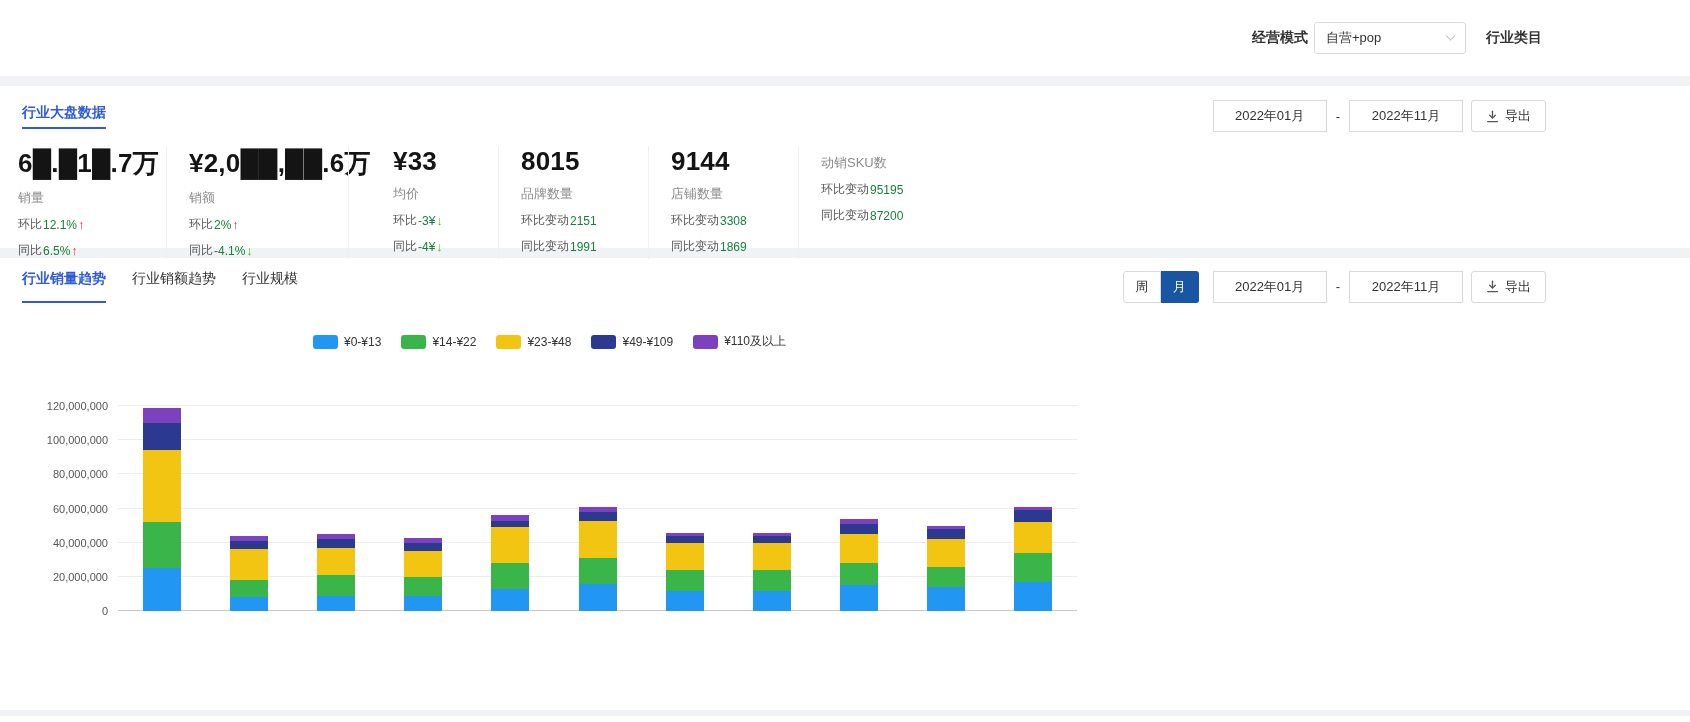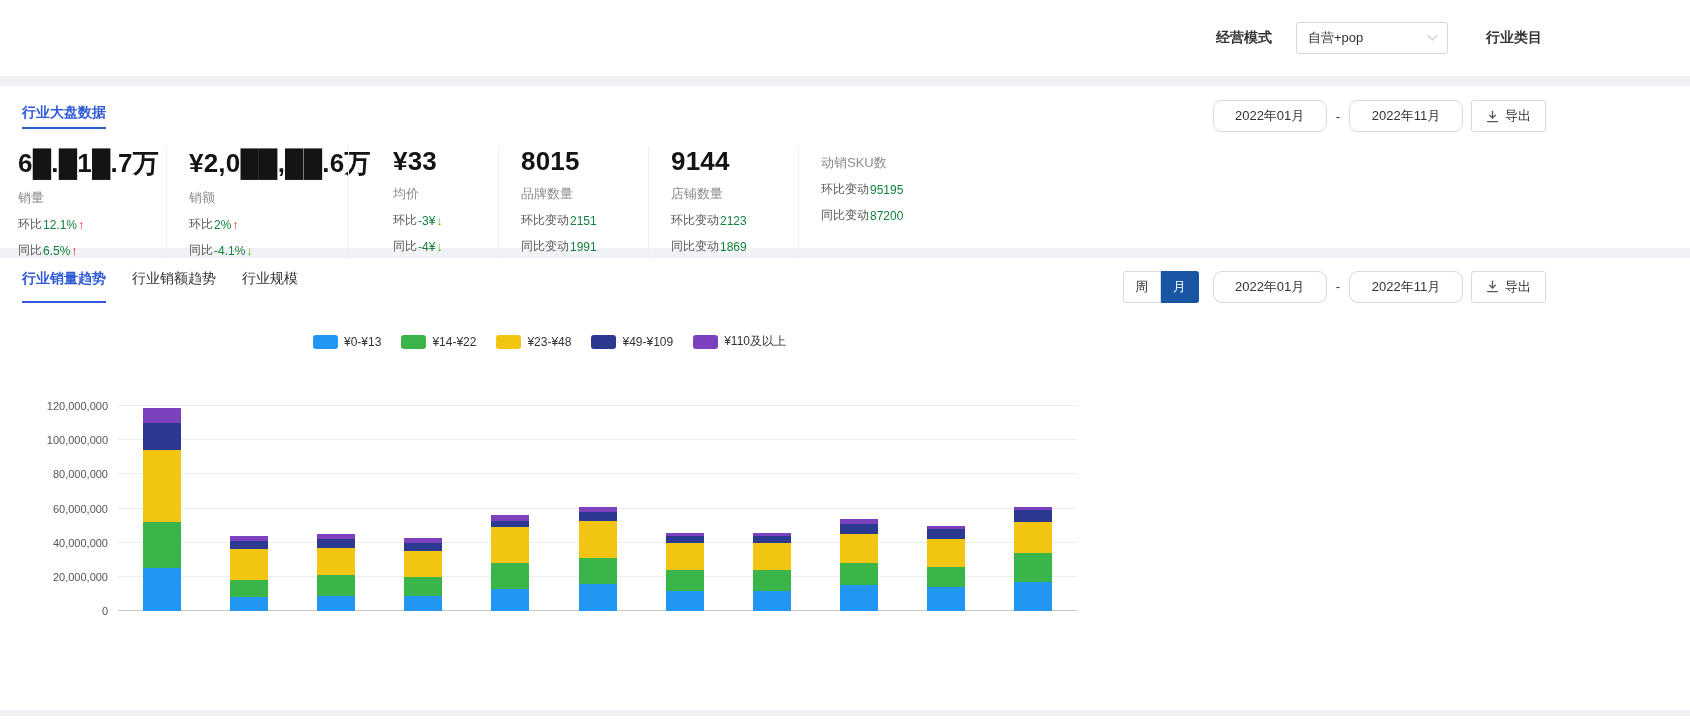--- a/index.html
+++ b/index.html
@@ -13,21 +13,21 @@
     --accent: #2F5BD8;
     --toggle-active: #1855A2;
     --up: #F5222D;
     --down: #52C41A;
   }
 
   
   .topbar {
     background: #fff; height: 76px;
     display: flex; align-items: center; justify-content: flex-end;
-    padding-right: 148px; gap: 24px;
+    padding-right: 148px; gap: 6px;
   }
   .filter-label { font-size: 14px; font-weight: 700; color: #333; margin-left: 14px; }
   .select {
     height: 32px; border: 1px solid #d9d9d9; border-radius: 3px; background: #fff;
     display: flex; align-items: center; justify-content: space-between;
     padding: 0 11px; font-size: 13px; color: #333; cursor: pointer;
   }
   .select-mode { width: 152px; }
   .select-category { width: 432px; }
   .caret {
@@ -42,21 +42,21 @@
   .card-header, .tabs-row {
     display: flex; justify-content: space-between; align-items: center;
     padding: 0 144px 0 22px;
   }
   .section-title {
     font-size: 14px; font-weight: 700; color: var(--accent);
     border-bottom: 2px solid var(--accent); padding-bottom: 5px; cursor: pointer;
   }
   .controls { display: flex; align-items: center; gap: 8px; }
   .date-box {
-    width: 114px; height: 32px; border: 1px solid #d9d9d9; border-radius: 9px;
+    width: 114px; height: 32px; border: 1px solid #d9d9d9; border-radius: 0;
     background: #fff; display: flex; align-items: center; justify-content: center;
     font-size: 13px; color: #333; cursor: pointer;
   }
   .dash { color: #333; font-size: 13px; margin: 0 1px; }
   .export-btn {
     height: 32px; border: 1px solid #d9d9d9; border-radius: 3px; background: #fff;
     display: flex; align-items: center; gap: 6px; padding: 0 14px;
     font-size: 13px; color: #333; cursor: pointer;
     font-family: inherit;
   }
@@ -194,21 +194,21 @@
         <div class="metric-row">
           <span class="mk">同比变动</span>
           <span class="mv">1991</span>
         </div>
       </div>
       <div class="metric">
         <div class="metric-value">9144</div>
         <div class="metric-label">店铺数量</div>
         <div class="metric-row">
           <span class="mk">环比变动</span>
-          <span class="mv">2123</span>
+          <span class="mv">3308</span>
         </div>
         <div class="metric-row">
           <span class="mk">同比变动</span>
           <span class="mv">1869</span>
         </div>
       </div>
       <div class="metric">
         <div class="metric-label">动销SKU数</div>
         <div class="metric-row">
           <span class="mk">环比变动</span>

